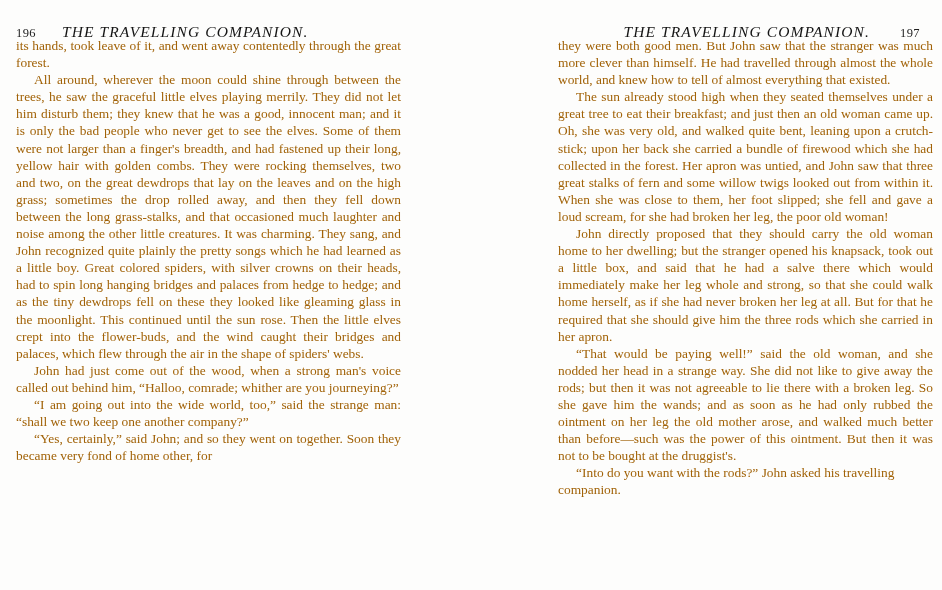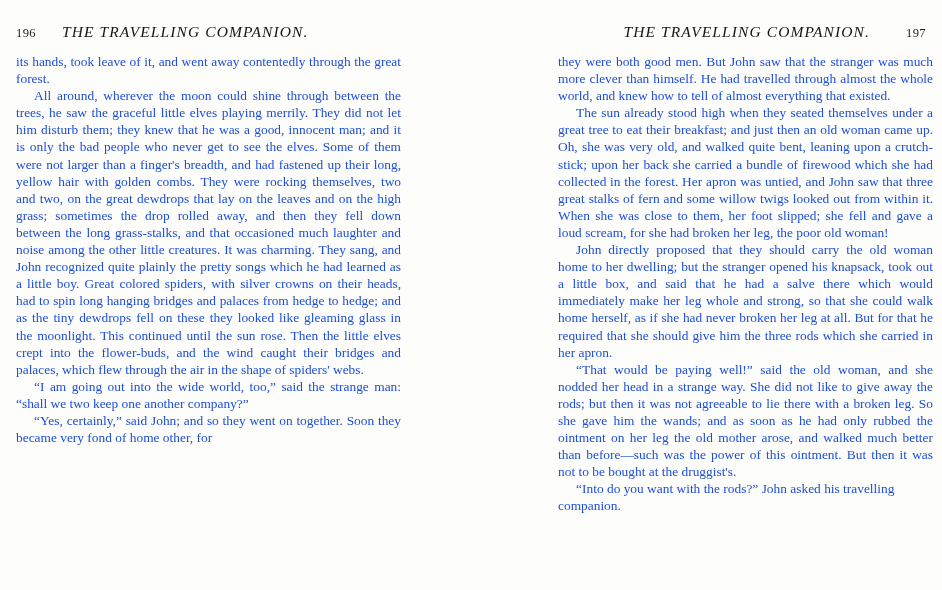--- a/index.html
+++ b/index.html
@@ -73,31 +73,31 @@
     left: 46px;
     top: 0;
   }
   .rh-right-title {
     position: absolute;
     right: 56px;
     top: 0;
   }
   .rh-right-folio {
     position: absolute;
-    right: 0;
+    right: 6px;
     top: 1px;
   }
   .column {
     position: absolute;
-    top: 53px;
+    top: 37px;
     font-size: 13.4px;
     line-height: 17.1px;
     text-align: justify;
     text-justify: inter-word;
-    color: #1d4ed8;
+    color: #a16207;
     hyphens: none;
   }
   .page-left .column {
     left: 16px;
     width: 385px;
   }
   .page-right .column {
     left: 87px;
     width: 375px;
   }
@@ -118,20 +118,21 @@
 <div class="page-spread">
 
   <div class="page-half page-left">
     <div class="running-head">
       <span class="folio rh-left-folio">196</span>
       <span class="head-title rh-left-title">THE TRAVELLING COMPANION.</span>
     </div>
     <div class="column">
       <p class="para flush">its hands, took leave of it, and went away contentedly through the great forest.</p>
       <p class="para">All around, wherever the moon could shine through between the trees, he saw the graceful little elves playing merrily. They did not let him disturb them; they knew that he was a good, innocent man; and it is only the bad people who never get to see the elves. Some of them were not larger than a finger's breadth, and had fastened up their long, yellow hair with golden combs. They were rocking themselves, two and two, on the great dewdrops that lay on the leaves and on the high grass; sometimes the drop rolled away, and then they fell down between the long grass-stalks, and that occasioned much laughter and noise among the other little creatures. It was charming. They sang, and John recognized quite plainly the pretty songs which he had learned as a little boy. Great colored spiders, with silver crowns on their heads, had to spin long hanging bridges and palaces from hedge to hedge; and as the tiny dewdrops fell on these they looked like gleaming glass in the moonlight. This continued until the sun rose. Then the little elves crept into the flower-buds, and the wind caught their bridges and palaces, which flew through the air in the shape of spiders' webs.</p>
+      <p class="para">John had just come out of the wood, when a strong man's voice called out behind him, “Halloo, comrade; whither are you journeying?”</p>
       <p class="para">“I am going out into the wide world, too,” said the strange man: “shall we two keep one another company?”</p>
       <p class="para">“Yes, certainly,” said John; and so they went on together. Soon they became very fond of home other, for</p>
     </div>
   </div>
 
   <div class="page-half page-right">
     <div class="running-head">
       <span class="head-title rh-right-title">THE TRAVELLING COMPANION.</span>
       <span class="folio rh-right-folio">197</span>
     </div>

